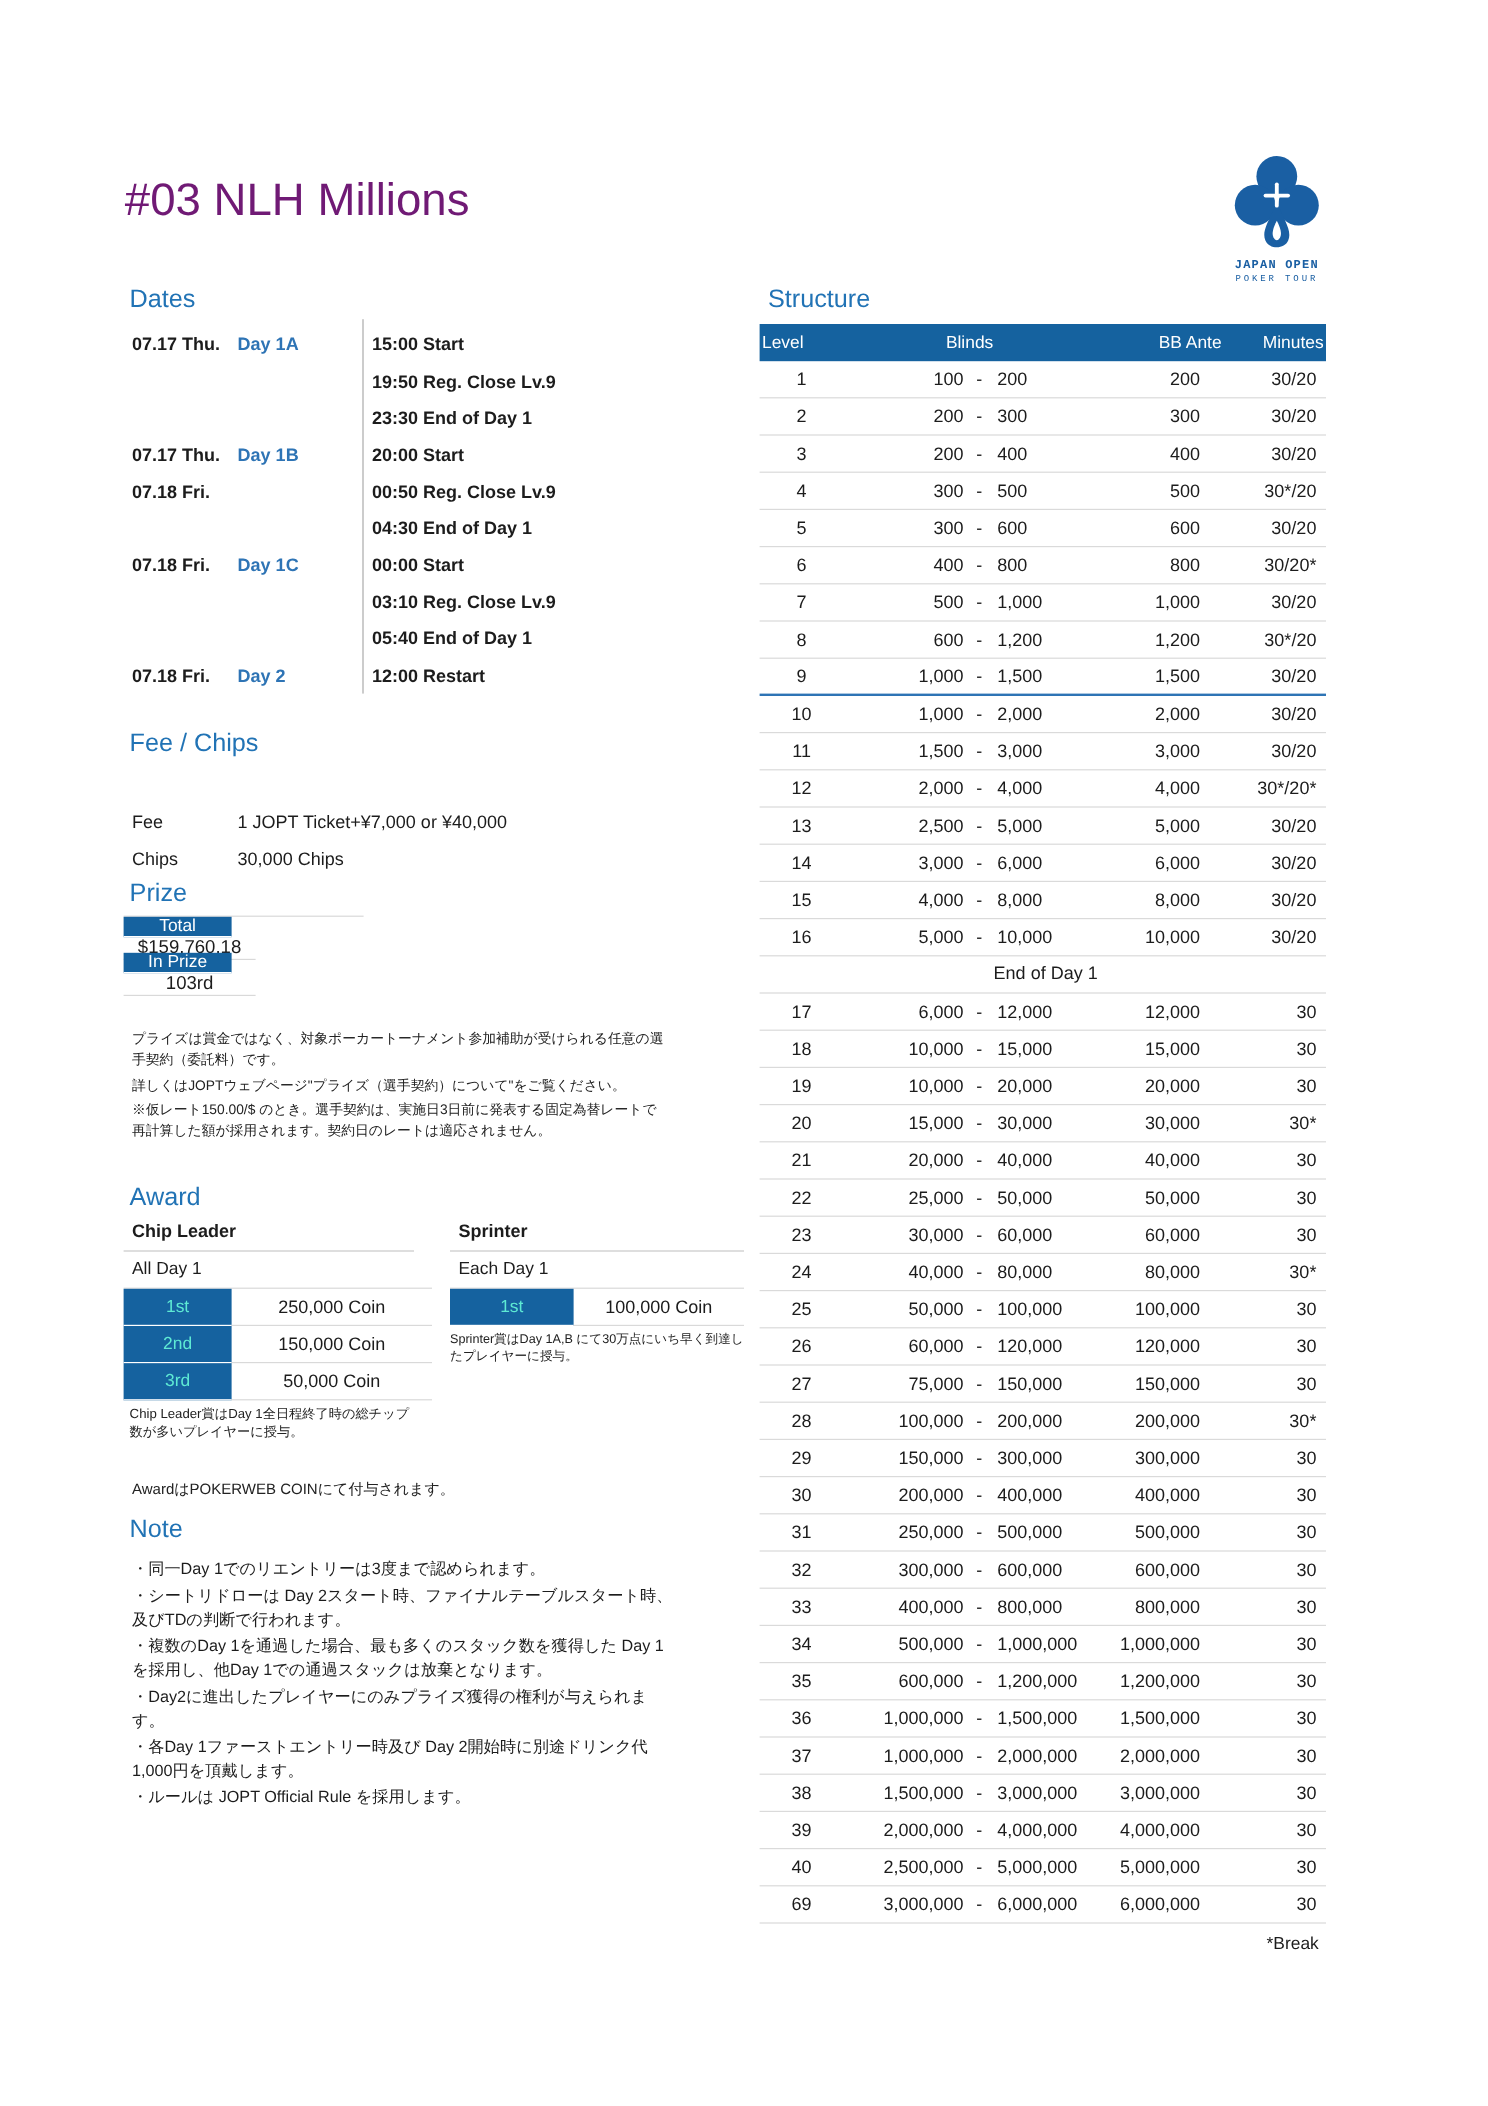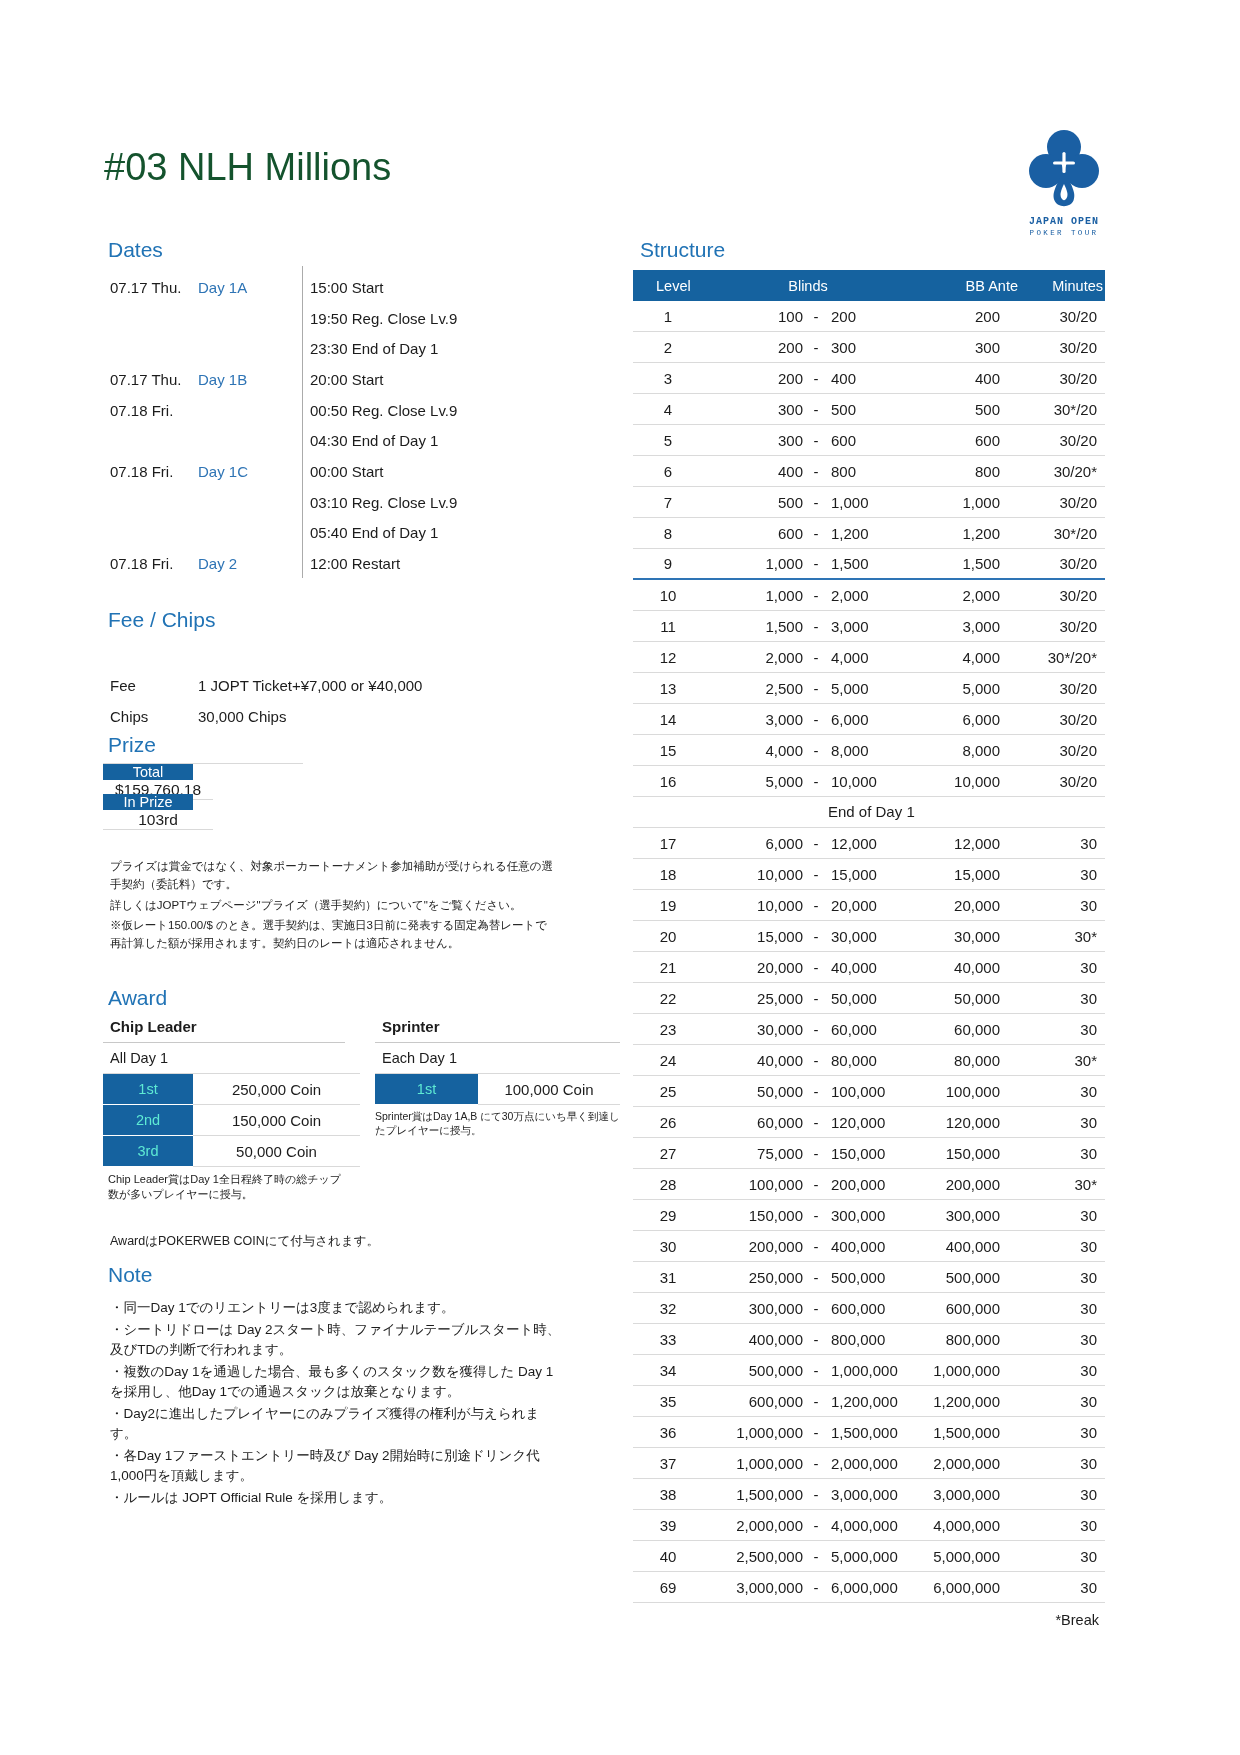--- a/index.html
+++ b/index.html
@@ -1,30 +1,30 @@
 <!DOCTYPE html>
 <html><head>
 <meta charset="utf-8">
 <style>
   * { box-sizing: border-box; margin: 0; padding: 0; }
   html,body { background:#fff; }
   body { font-family:"Liberation Sans", sans-serif; color:#1c1c1c; }
   .page { position:relative; width:1240px; height:1755px; background:#fff; overflow:hidden; }
 
-  .title { position:absolute; left:104px; top:146px; font-size:38px; color:#14532d; letter-spacing:0; }
+  .title { position:absolute; left:104px; top:146px; font-size:38px; color:#701a75; letter-spacing:0; }
 
   .logo { position:absolute; left:1012px; top:128px; width:104px; text-align:center; color:#1A5FA3;font-family:Liberation Mono, monospace; }
   .logo svg { display:block; margin:0 auto; }
   .logo-l1 { font-size:10px; font-weight:bold; letter-spacing:1px; margin-top:4px; white-space:nowrap; }
   .logo-l2 { font-size:7.5px; letter-spacing:2.4px; margin-top:2px; white-space:nowrap; }
 
   .sec-heading { position:absolute; font-size:21px; color:#2173B5; }
 
   
-  .dates { position:absolute; left:110px; top:272px; width:452px; }
+  .dates { position:absolute; left:110px; top:272px; width:452px;font-weight:bold; }
   .drow { display:flex; align-items:center; height:30.7px; font-size:15px; }
   .drow .dd { width:88px; }
   .drow .dy { width:112px; color:#2E74B5; }
   .drow .dt { flex:1; }
   .dates-divider { position:absolute; left:302px; top:266px; width:1px; height:312px; background:#ABABAB; }
 
   
   .fee { position:absolute; left:110px; top:670px; width:452px; }
   .frow { display:flex; align-items:center; height:30.7px; font-size:15px; }
   .frow .fl { width:88px; }
@@ -51,21 +51,21 @@
   .aw-footer { position:absolute; left:110px; top:1233px; font-size:12.5px; color:#222; }
 
   
   .note-items { position:absolute; left:110px; top:1298px; width:452px; font-size:13.5px; line-height:1.52; }
   .note-items div { margin-bottom:1px; }
 
   
   .stable { position:absolute; left:633px; top:270px; width:472px; }
   .sgrid { display:grid; grid-template-columns:70px 100px 26px 84px 107px 85px; align-items:center; }
   .shead { height:31px; background:#15629F; color:#fff; font-size:14.5px; }
-  .h-level { padding-left:23px; }
+  .h-level { padding-left:2px; }
   .h-blinds { grid-column:2/5; text-align:center; }
   .h-ante { text-align:right; padding-right:2px; }
   .h-min { text-align:right; padding-right:2px; }
   .srow { height:31px; font-size:15px; border-bottom:1px solid #DADADA; }
   .c-level { text-align:center; }
   .c-sb { text-align:right; }
   .c-dash { text-align:center; }
   .c-bb { text-align:left; padding-left:2px; }
   .c-ante { text-align:right; padding-right:20px; }
   .c-min { text-align:right; padding-right:8px; }

